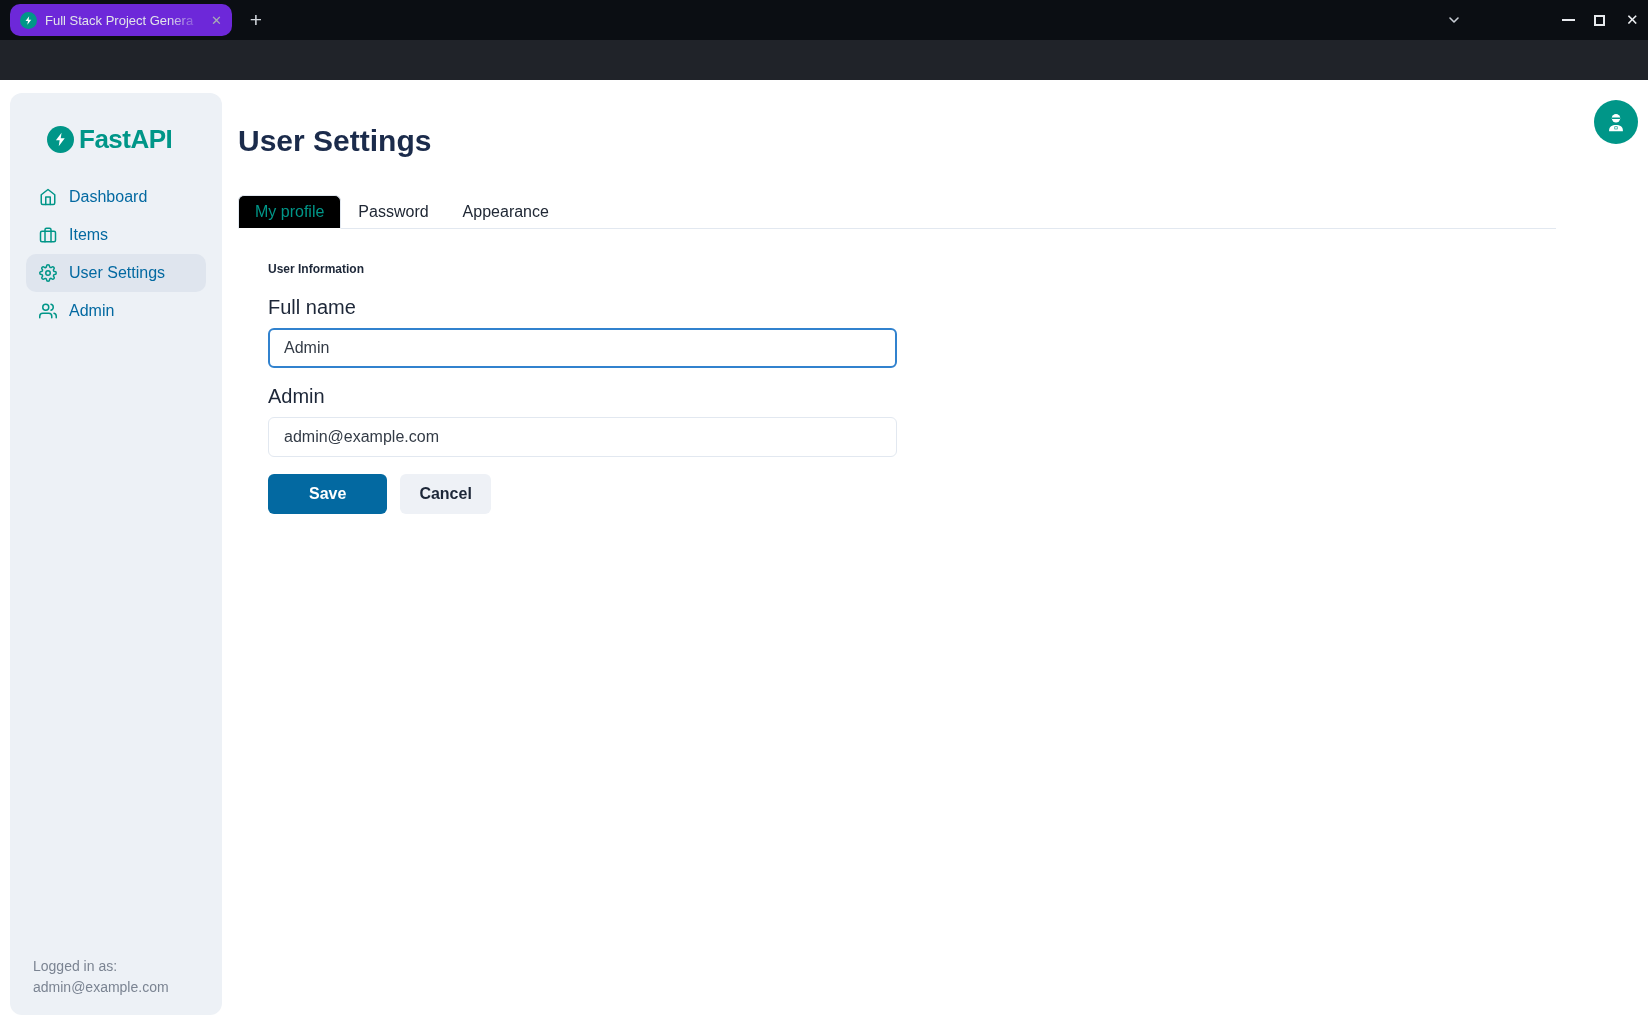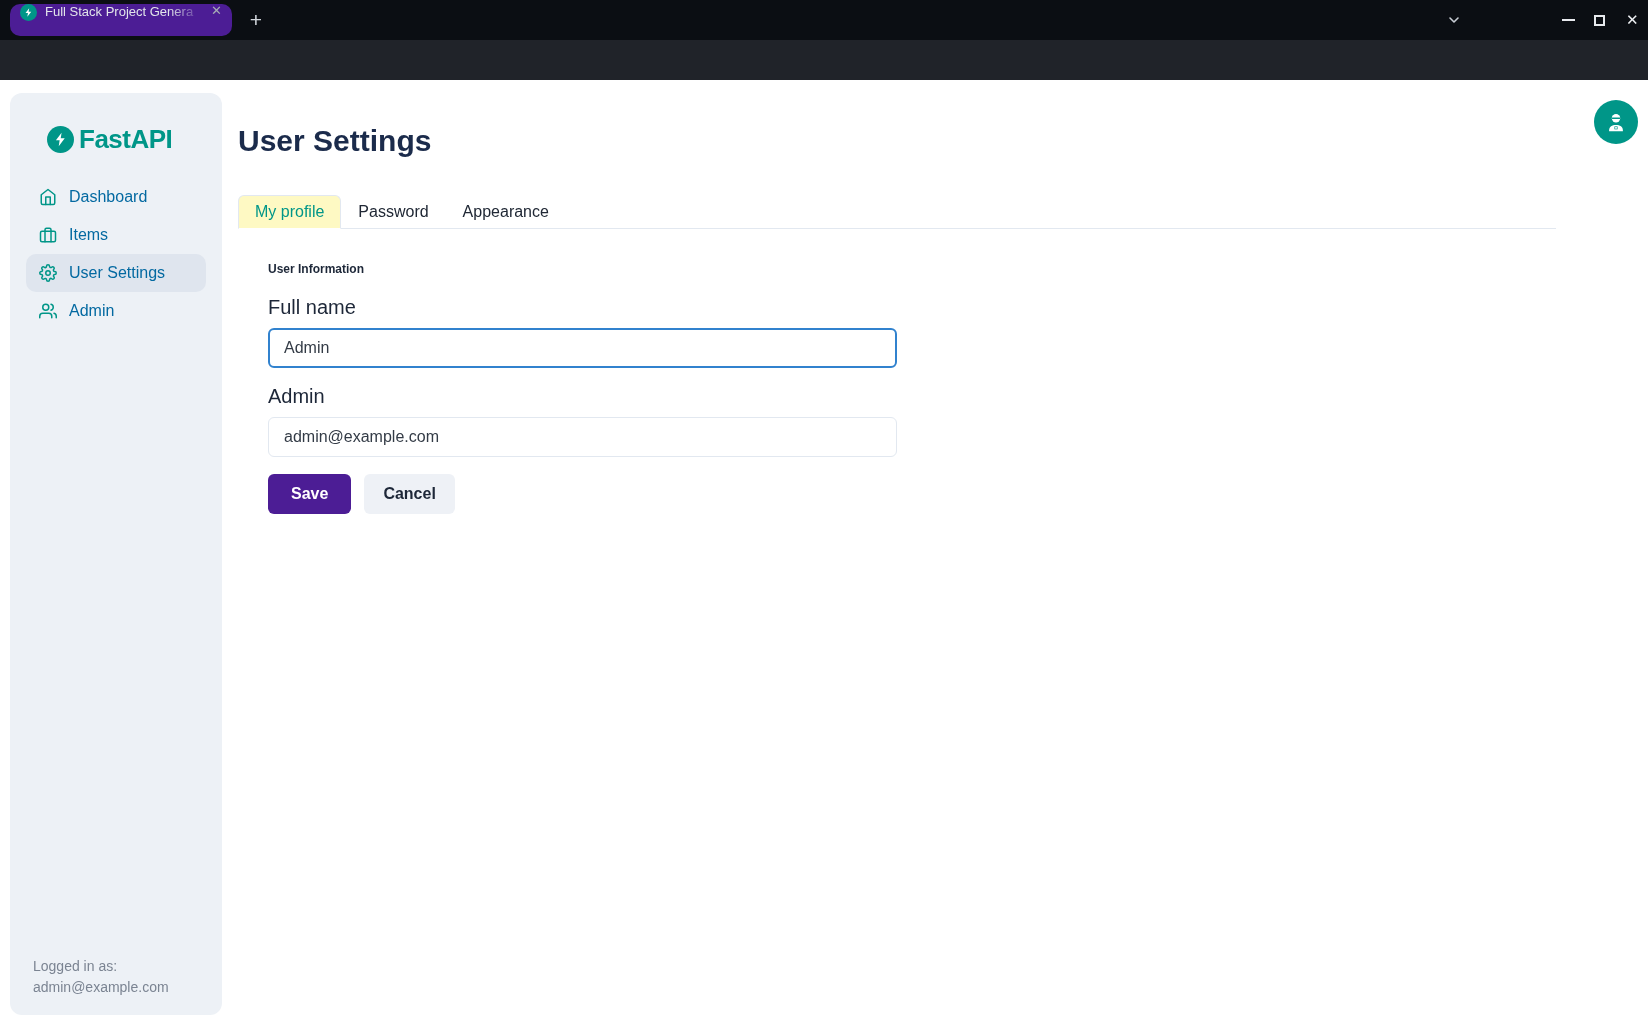--- a/index.html
+++ b/index.html
@@ -1,22 +1,22 @@
 <!DOCTYPE html>
 <html><head>
 <meta charset="utf-8">
 <style>
   * { margin:0; padding:0; box-sizing:border-box; }
   body { font-family:"Liberation Sans", sans-serif; background:#000; }
   .stage { position:relative; width:1648px; height:1025px; overflow:hidden; background:#fff; }
 
   
   .tabstrip { position:absolute; left:0; top:0; width:100%; height:40px; background:#0b0e13; }
-  .tab { position:absolute; left:10px; top:4px; width:222px; height:32px; background:#4c1d95;
-         border-radius:10px; display:flex; align-items:flex-start; padding:0 10px; gap:8px; }
+  .tab { position:absolute; left:10px; top:4px; width:222px; height:32px; background:#6d28d9;
+         border-radius:10px; display:flex; align-items:center; padding:0 10px; gap:8px; }
   .favicon { width:17px; height:17px; border-radius:50%; background:#009688; display:flex;
              align-items:center; justify-content:center; flex:none; }
   .tab-title { flex:1; font-size:13px; color:#e2e5ea; white-space:nowrap; overflow:hidden;
                -webkit-mask-image:linear-gradient(to right,#000 78%,transparent);
                mask-image:linear-gradient(to right,#000 78%,transparent); }
   .tab-close { color:#a7adb5; font-size:13px; line-height:1; cursor:default; }
   .newtab { position:absolute; left:244px; top:8px; width:24px; height:24px; color:#d2d6dc;
             font-size:21px; font-weight:400; display:flex; align-items:center; justify-content:center; }
   .winctl { position:absolute; top:0; height:40px; display:flex; align-items:center; color:#dfe2e7; }
   .win-chevron { left:1446px; }
@@ -54,34 +54,34 @@
   .side-footer { position:absolute; left:23px; bottom:17px; font-size:14px; color:#7b8492;
                  line-height:21px; }
 
   .main { position:absolute; left:238px; top:0; width:1410px; height:945px; }
   .avatar-btn { position:absolute; top:20px; left:1356px; width:44px; height:44px; border-radius:50%;
                 background:#009688; display:flex; align-items:center; justify-content:center; border:none; }
   .page-title { padding-top:44px; font-size:30px; font-weight:700; color:#1b2b4b; }
   .tabs { margin-top:37px; width:1318px; display:flex; border-bottom:1px solid #e2e8f0; }
   .tabbtn { padding:7px 16px; font-size:16px; color:#202835; margin-bottom:-1px; background:transparent;
             border:1px solid transparent; cursor:default; }
-  .tabbtn.active { background:#fef9c3; border:1px solid #e2e8f0; border-bottom-color:#fff;
+  .tabbtn.active { background:#000000; border:1px solid #e2e8f0; border-bottom-color:#fff;
                    border-radius:6px 6px 0 0; color:#009688; }
   .form { margin:33px 0 0 30px; width:629px; }
   .section-title { font-size:12px; font-weight:700; color:#1d2738; margin-bottom:20px; }
   .field-label { font-size:20px; color:#1d2738; margin-bottom:9px; }
   .tinput { width:629px; height:40px; border-radius:6px; font-size:16px; color:#333b46;
             background:#fff; outline:none; font-family:"Liberation Sans", sans-serif; }
   .tinput.focused { border:2px solid #3182ce; padding:0 14px; }
   .tinput.normal { border:1px solid #e2e8f0; padding:0 15px; }
   .field { margin-bottom:17px; }
   .actions { margin-top:17px; display:flex; gap:13px; }
   .btn { height:40px; border:none; border-radius:6px; font-size:16px; font-weight:700;
          font-family:"Liberation Sans", sans-serif; cursor:default; }
-  .btn-save { background:#4c1d95; color:#fff; padding:0 23px; }
+  .btn-save { background:#0369a1; color:#fff; padding:0 41px; }
   .btn-cancel { background:#eef1f6; color:#1d2738; padding:0 19px; }
 
   svg { display:block; }
 </style>
 </head>
 <body>
 
 <div class="stage">
 
   <div class="tabstrip">

